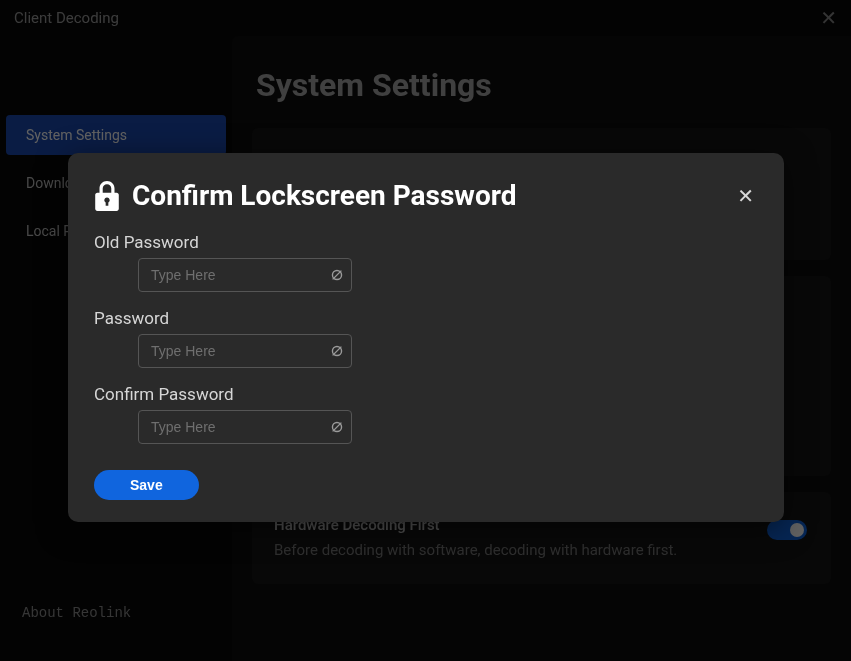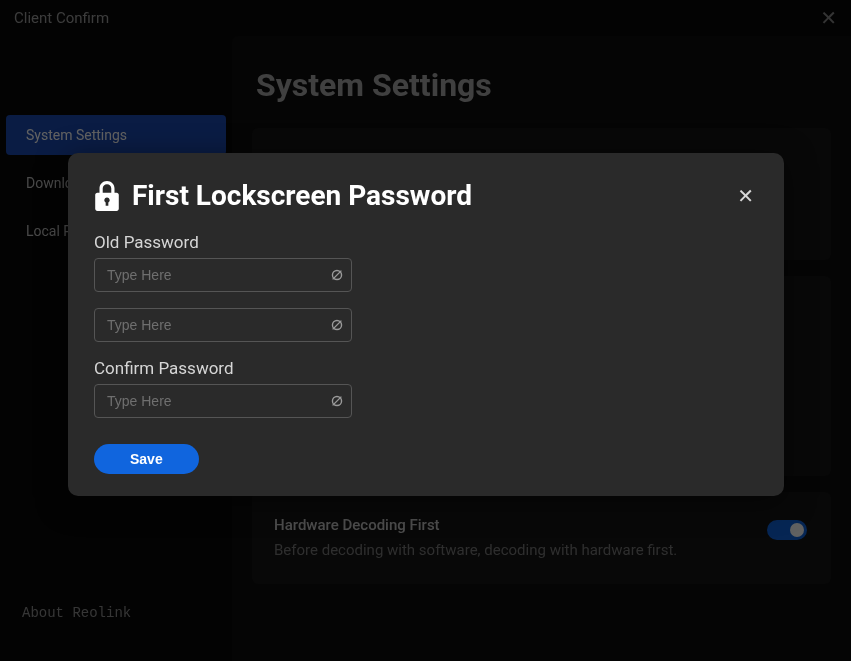--- a/index.html
+++ b/index.html
@@ -143,20 +143,21 @@
   }
   .text-input {
     width: 100%;
     height: 34px;
     background: #2a2a2a;
     border: 1px solid #555;
     border-radius: 4px;
     padding: 0 30px 0 12px;
     color: #d6d6d6;
     font-size: 14px;
+    margin-left: 44px;
   }
   .text-input::placeholder { color: #6f6f6f; }
   .input-eye {
     position: absolute;
     right: 8px;
     width: 14px; height: 14px;
     display: flex; align-items: center; justify-content: center;
     color: #9a9a9a;
     cursor: pointer;
   }
@@ -175,21 +176,21 @@
     border-radius: 15px;
     font-size: 14px;
     font-weight: 600;
     cursor: pointer;
   }
 </style>
 </head>
 <body>
 
 <div class="header">
-  <div class="header-title">Client Confirm</div>
+  <div class="header-title">Client Decoding</div>
   <div class="header-close">
     <span>✕</span>
   </div>
 </div>
 
 <div class="layout">
 
   <div class="sidebar">
     <div class="sidebar-item active">
       <span>System Settings</span>
@@ -226,41 +227,42 @@
 </div>
 
 <div class="scrim"></div>
 
 <div class="modal">
   <div class="modal-header">
     <div class="modal-title-wrap">
       <svg class="lock-icon" viewBox="0 0 24 28">
         <path fill="#ffffff" d="M12 0c-4 0-7 3-7 7v4H3c-1.1 0-2 .9-2 2v13c0 1.1.9 2 2 2h18c1.1 0 2-.9 2-2V13c0-1.1-.9-2-2-2h-2V7c0-4-3-7-7-7zm0 3c2.3 0 4 1.7 4 4v4H8V7c0-2.3 1.7-4 4-4zm0 12.5c1.4 0 2.5 1.1 2.5 2.5 0 .9-.5 1.7-1.25 2.15V23h-2.5v-2.85C10 19.7 9.5 18.9 9.5 18c0-1.4 1.1-2.5 2.5-2.5z"></path>
       </svg>
-      <div class="modal-title">First Lockscreen Password</div>
+      <div class="modal-title">Confirm Lockscreen Password</div>
     </div>
     <div class="modal-close">
       <span>✕</span>
     </div>
   </div>
 
   <div class="form-group">
     <label class="form-label">Old Password</label>
     <div class="input-wrap">
       <input type="password" class="text-input" placeholder="Type Here" style="">
       <span class="input-eye">
         <svg viewBox="0 0 16 16" width="14" height="14">
           <circle cx="8" cy="8" r="5.2" fill="none" stroke="#9a9a9a" stroke-width="1.6"></circle>
           <line x1="3" y1="13" x2="13" y2="3" stroke="#9a9a9a" stroke-width="1.6"></line>
         </svg>
       </span>
     </div>
   </div>
 
   <div class="form-group">
+    <label class="form-label">Password</label>
     <div class="input-wrap">
       <input type="password" class="text-input" placeholder="Type Here" style="">
       <span class="input-eye">
         <svg viewBox="0 0 16 16" width="14" height="14">
           <circle cx="8" cy="8" r="5.2" fill="none" stroke="#9a9a9a" stroke-width="1.6"></circle>
           <line x1="3" y1="13" x2="13" y2="3" stroke="#9a9a9a" stroke-width="1.6"></line>
         </svg>
       </span>
     </div>
   </div>

